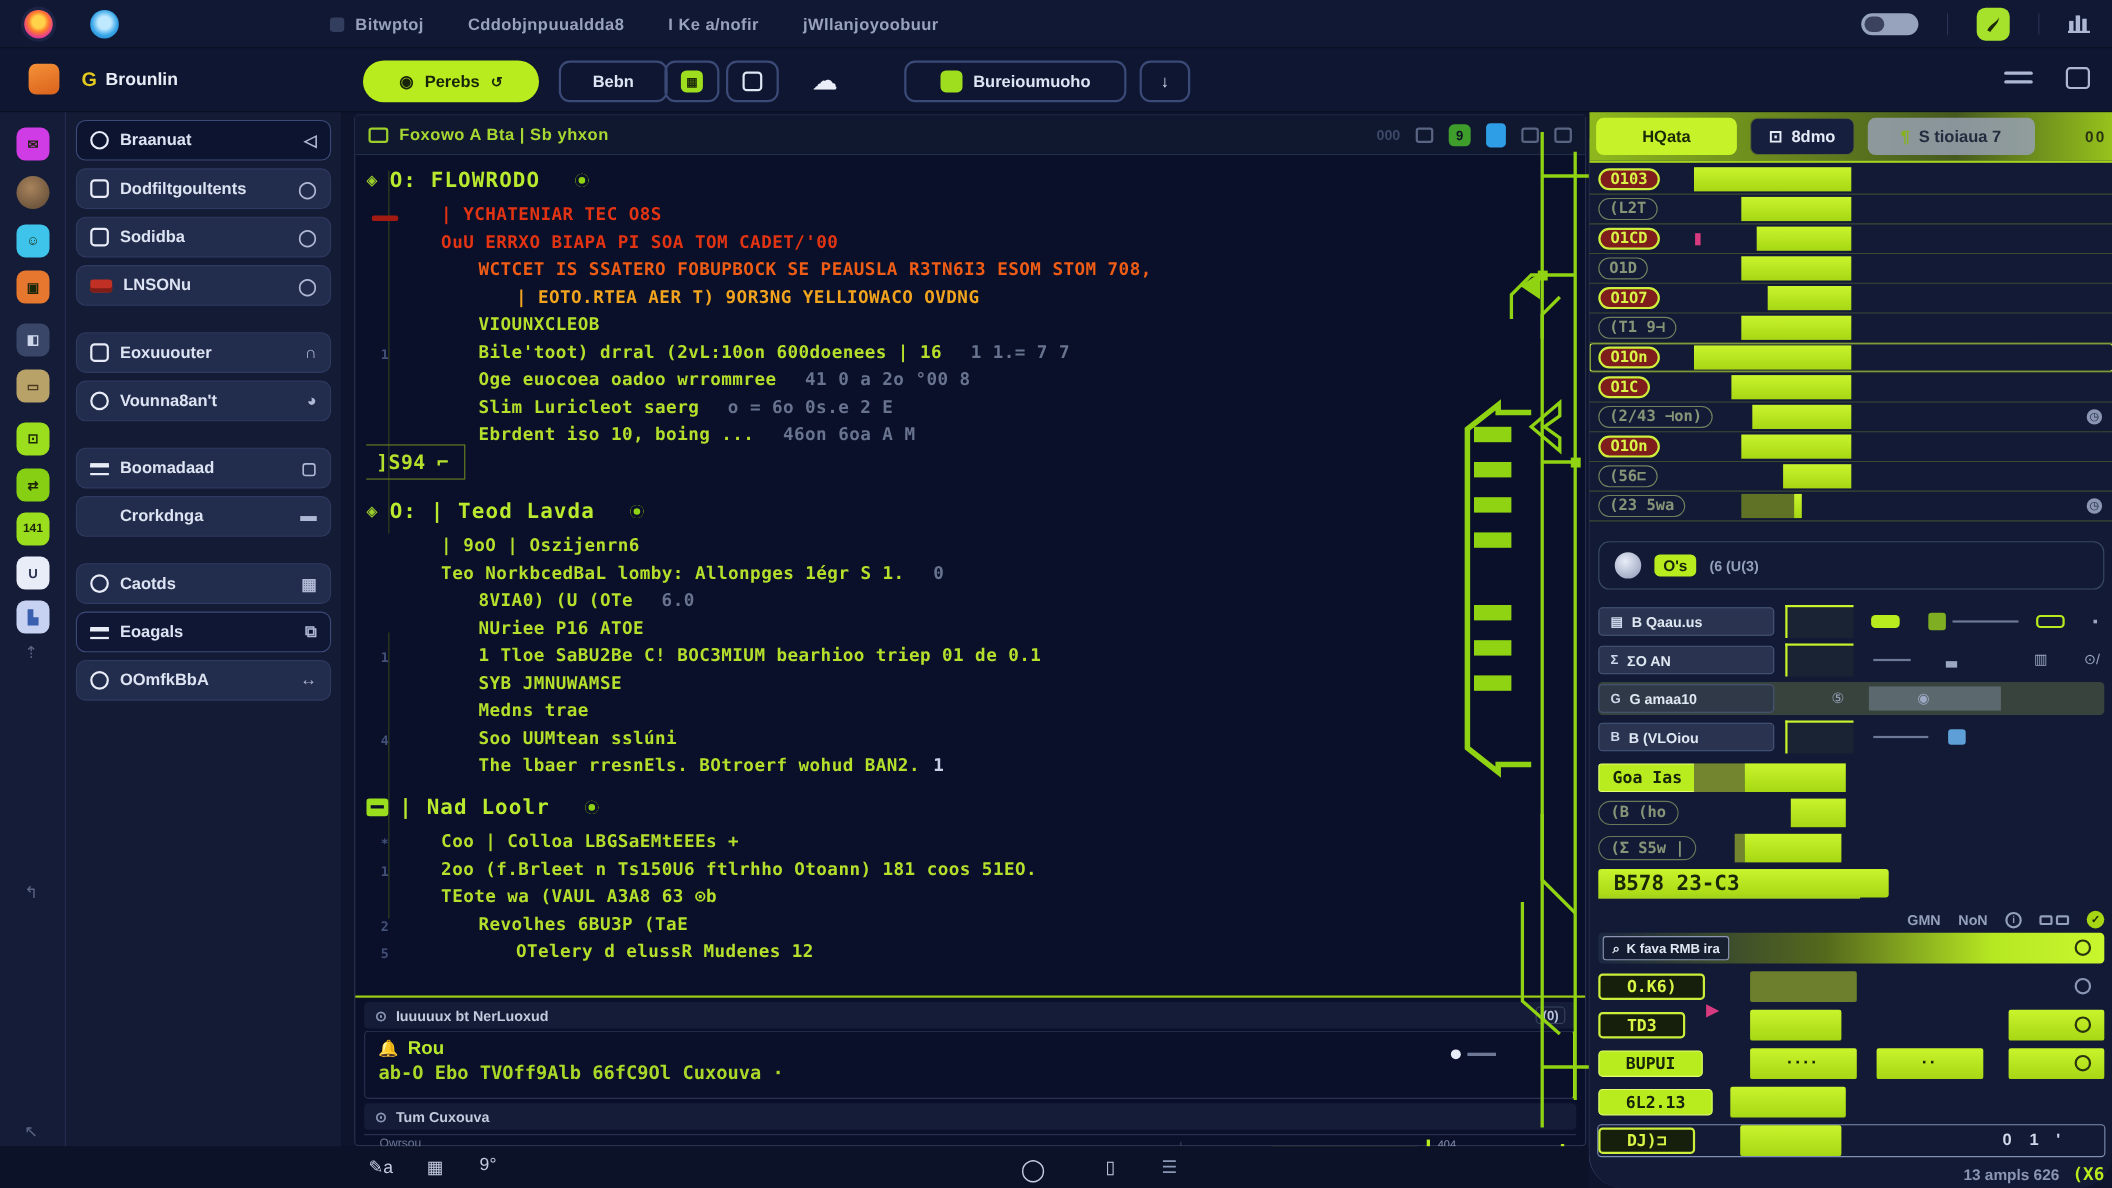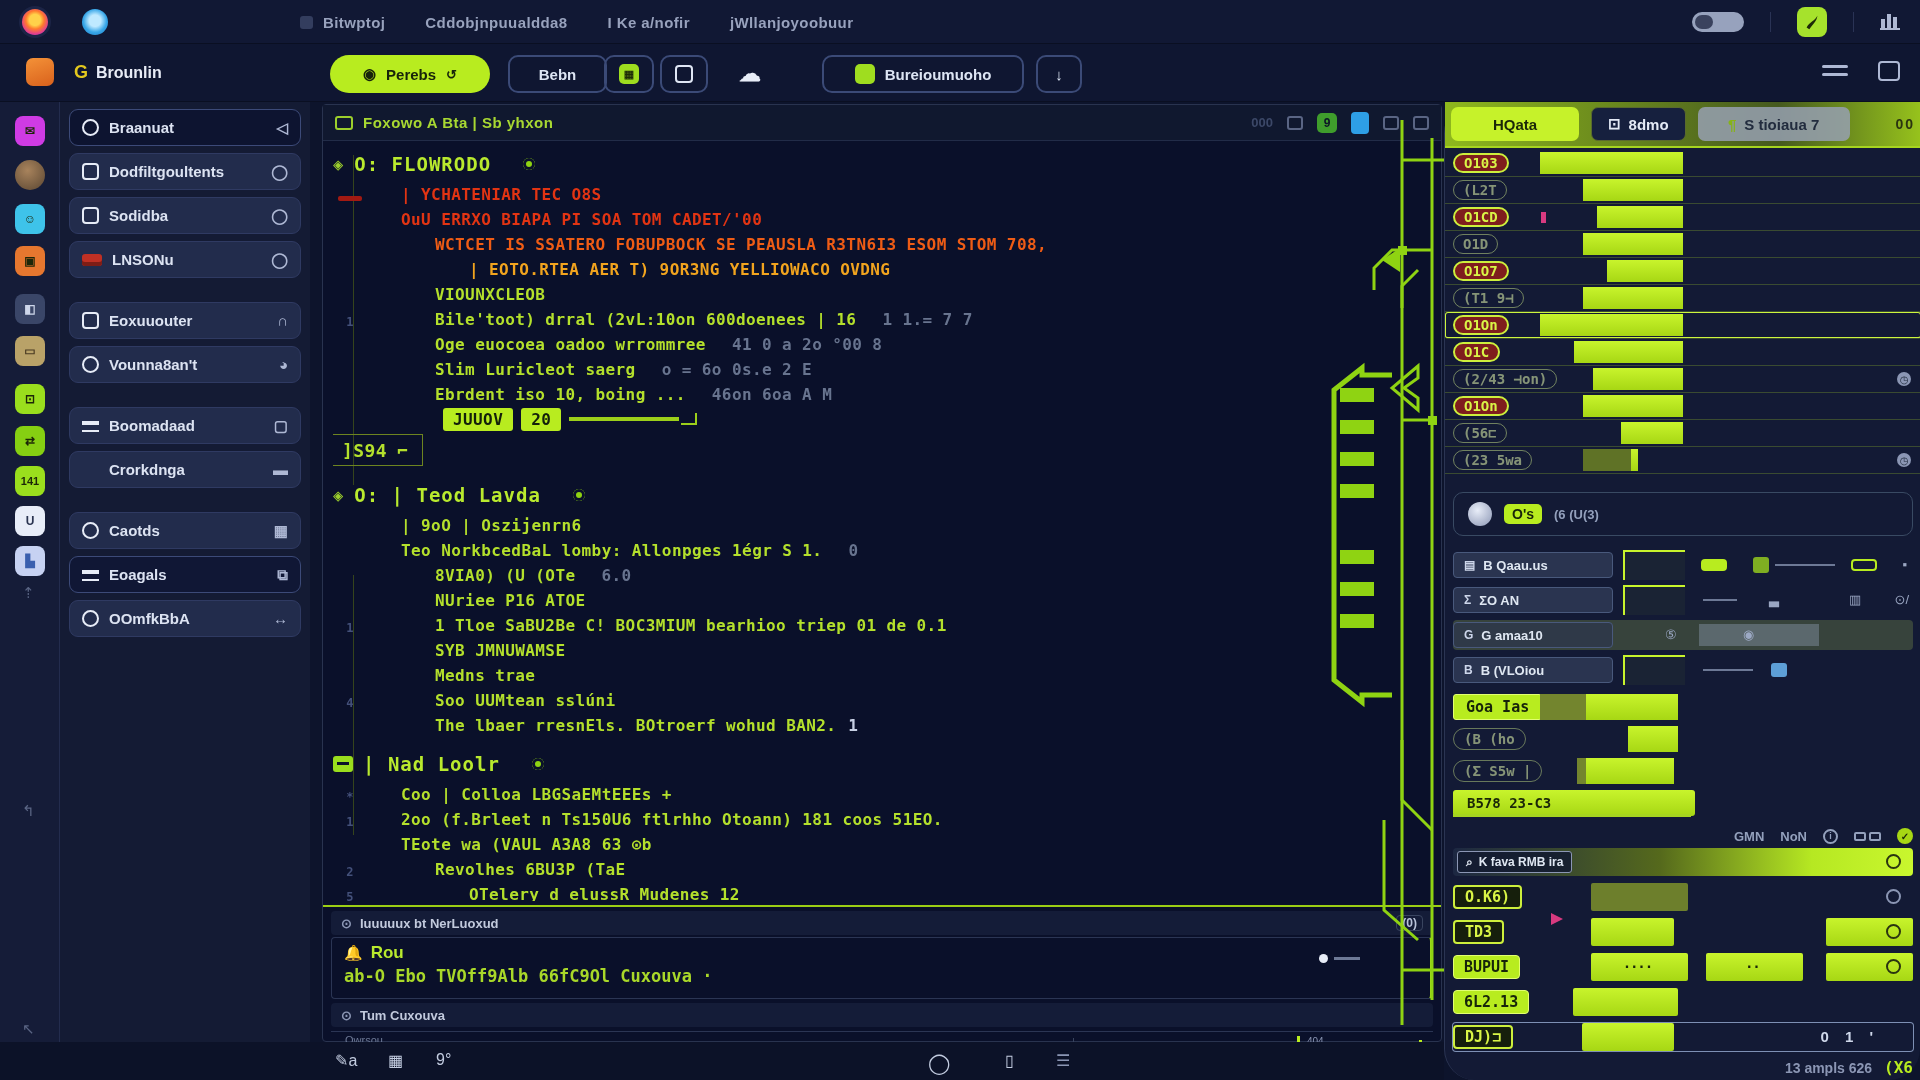--- a/index.html
+++ b/index.html
@@ -184,35 +184,35 @@
   .graybar{position:absolute;left:246px;top:4px;width:120px;height:22px;background:rgba(160,175,200,.35);}
 
   .goals{position:absolute;left:8px;top:592px;width:460px;}
   .grow{position:relative;height:26px;margin-bottom:6px;}
   .gchip-lime{position:absolute;left:0;top:0;height:26px;background:#b8ec1f;color:#17240a;font-weight:bold;
               font-family:"DejaVu Sans Mono",monospace;font-size:15px;display:flex;align-items:center;padding:0 12px;border-radius:3px;border:1px solid #e2ff70;}
   .gchip-faded{position:absolute;left:0;top:2px;height:22px;border:1px solid rgba(190,215,130,.5);color:rgba(205,225,160,.62);
                font-family:"DejaVu Sans Mono",monospace;font-size:14px;font-weight:bold;display:flex;align-items:center;padding:0 10px;border-radius:11px;}
   .gseg{position:absolute;top:0;height:26px;background:linear-gradient(180deg,#c8f42c,#a7d714);}
   .gseg.dim{background:#73852e;}
-  .gfull{position:absolute;left:0;top:0;width:242px;height:26px;background:linear-gradient(180deg,#c8f42c,#a7d714);
-         color:#1a2608;font-family:"DejaVu Sans Mono",monospace;font-weight:bold;font-size:14px;display:flex;align-items:center;padding:0 14px;border-radius:3px;}
+  .gfull{position:absolute;left:0;top:0;width:264px;height:26px;background:linear-gradient(180deg,#c8f42c,#a7d714);
+         color:#1a2608;font-family:"DejaVu Sans Mono",monospace;font-weight:bold;font-size:19px;display:flex;align-items:center;padding:0 14px;border-radius:3px;}
   .gdivider{position:absolute;left:8px;top:712px;width:238px;height:3px;background:#a6d51f;}
 
   .tasks{position:absolute;left:8px;top:722px;width:460px;}
   .thead{height:24px;display:flex;justify-content:flex-end;align-items:center;gap:16px;color:#93a0bc;font-size:13px;font-weight:bold;}
   .thead .ci{width:15px;height:15px;border-radius:50%;border:2px solid #93a0bc;font-size:9px;display:flex;align-items:center;justify-content:center;}
   .thead .rects{display:flex;gap:3px;}
   .thead .rects i{display:block;width:12px;height:9px;border:2px solid #93a0bc;border-radius:2px;}
   .thead .lc{width:16px;height:16px;border-radius:50%;background:#a7d714;color:#1a2608;font-size:10px;display:flex;align-items:center;justify-content:center;font-weight:bold;}
   .krow{position:relative;height:28px;margin-bottom:7px;}
   .krow.gradient{background:linear-gradient(90deg,#1c2742 0%,#55691c 45%,#b6e822 78%,#c9f72e 100%);border-radius:4px;}
   .krow .klabel{position:absolute;left:4px;top:3px;height:22px;background:rgba(18,26,48,.88);border:1px solid #8b96b4;border-radius:3px;
                 color:#dfe7f2;font-size:12px;font-weight:bold;display:flex;align-items:center;gap:6px;padding:0 8px;}
-  .kchip{position:absolute;left:0;top:2px;height:24px;display:flex;align-items:center;padding:0 10px;border-radius:4px;
+  .kchip{position:absolute;left:0;top:2px;height:24px;display:flex;align-items:center;padding:0 24px;border-radius:4px;
          font-family:"DejaVu Sans Mono",monospace;font-size:15px;font-weight:bold;}
   .kchip.border{border:2px solid #cdef3c;color:#d9f546;background:#161f0c;}
   .kchip.solid{background:#b8ec1f;color:#17240a;border:1px solid #e2ff70;}
   .kseg{position:absolute;top:0;height:28px;background:linear-gradient(180deg,#c8f42c,#a7d714);color:#1a2608;
         display:flex;align-items:center;justify-content:center;font-weight:bold;letter-spacing:2px;border-radius:2px;}
   .kseg.dim{background:#6d7f2c;}
   .kring{position:absolute;right:12px;top:6px;width:15px;height:15px;border-radius:50%;border:2px solid #2a3410;}
   .kring.gray{border-color:#8b96b4;}
   .ktext{position:absolute;right:34px;top:5px;color:#cfd8ea;font-size:15px;font-weight:bold;letter-spacing:6px;}
   .krow.outlined{box-shadow:0 0 0 1px #7e90b4;border-radius:3px;}
@@ -430,25 +430,20 @@
           <span class="c-lime" style="padding-left: 68px;">Oge euocoea oadoo wrrommree</span>
           <span class="c-gray">41 0 a 2o °00 8</span>
         </div><div class="cl">
           <span class="gut"></span>
           <span class="c-lime" style="padding-left: 68px;">Slim Luricleot saerg</span>
           <span class="c-gray">o = 6o 0s.e 2 E</span>
         </div><div class="cl">
           <span class="gut"></span>
           <span class="c-lime" style="padding-left: 68px;">Ebrdent iso 10, boing ...</span>
           <span class="c-gray">46on 6oa A M</span>
-        </div><div class="chip-line">
-          <span class="gut" style="width: 102px;"></span>
-          <span class="codechip">JUUOV</span>
-          <span class="codechip">20</span>
-          <span class="strike"></span>
         </div><div class="boxedline">
           <span class="c-lime">]S94</span>
           <span class="c-lime">⌐</span>
         </div><div class="gap"></div><div class="chead">
           <span class="dia">◈</span>
           <span>O: | Teod Lavda</span>
           <span class="dot"></span>
         </div><div class="cl">
           <span class="gut"></span>
           <span class="c-lime" style="padding-left: 34px;">| 9oO | Oszijenrn6</span>

